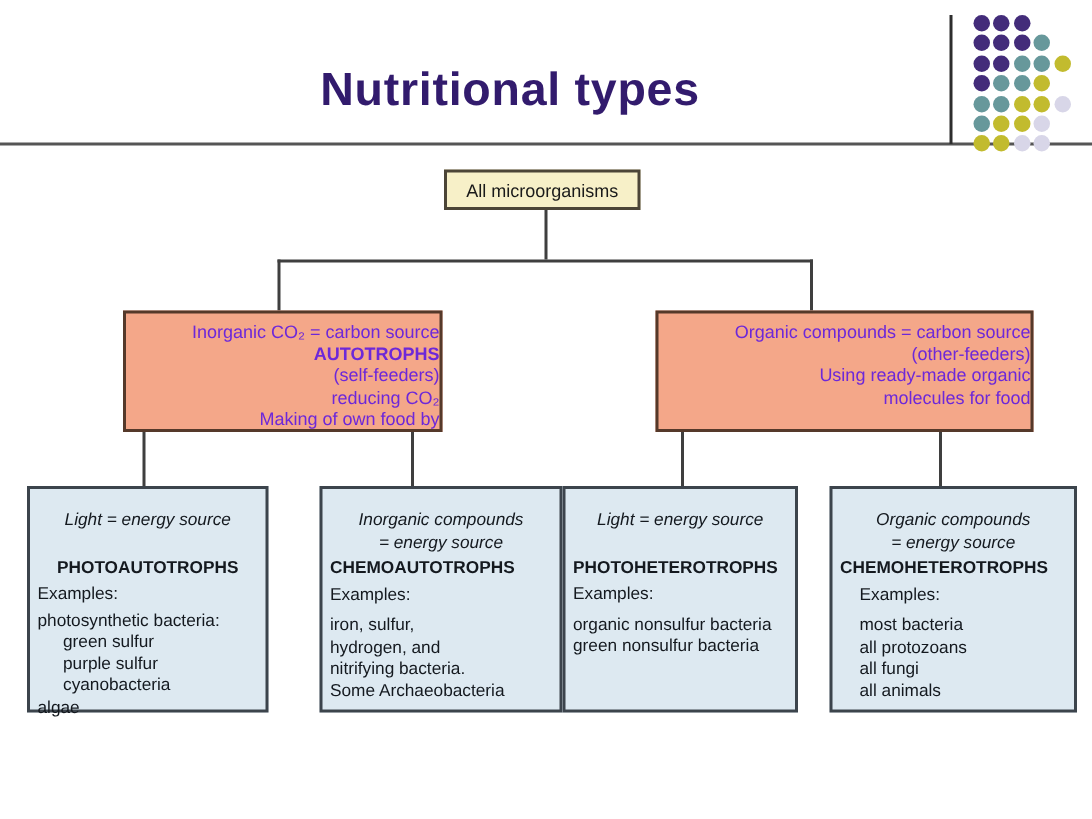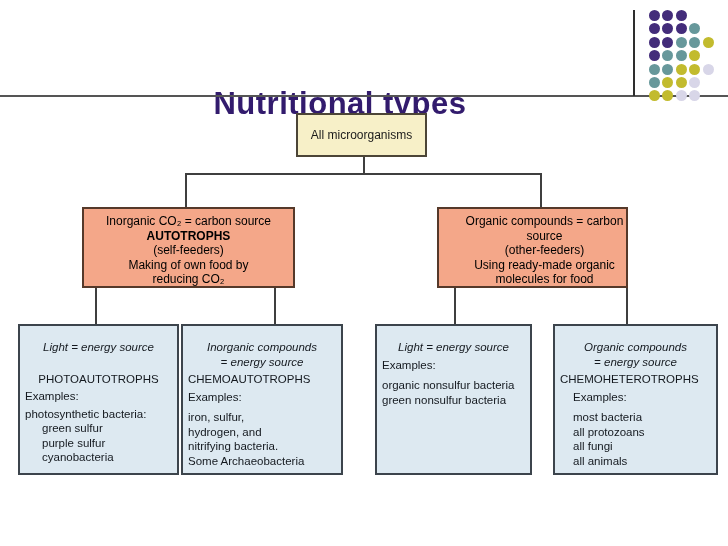--- a/index.html
+++ b/index.html
@@ -15,21 +15,20 @@
 
   
   .page-title {
     position: absolute;
     top: 42px; left: 0; width: 680px;
     text-align: center;
     font-size: 31px;
     font-weight: bold;
     letter-spacing: 0.5px;
     color: var(--title-color, #321b6d);
-    margin-top: 44px;
   }
   .header-rule {
     position: absolute;
     top: 95px; left: 0;
     width: 728px; height: 2px;
     background: #555555;
   }
   .decor-vline {
     position: absolute;
     left: 633px; top: 10px;
@@ -44,55 +43,55 @@
   .dot {
     position: absolute;
     width: 11px; height: 11px;
     border-radius: 50%;
   }
 
   
   .fbox { position: absolute; box-sizing: border-box; }
 
   .root-box {
-    left: 296px; top: 113px; width: 131px; height: 44px;
+    left: 296px; top: 113px; width: 131px; height: 27px;
     background: var(--root-fill, #f7f0c8);
     border: 2px solid #4c4537;
     display: flex; align-items: center; justify-content: center;
     font-size: 12px;
   }
 
   .l2 {
     top: 207px; height: 81px;
     background: var(--level2-fill, #f4a789);
     border: 2px solid #55392a;
     font-size: 12px; line-height: 14.6px;
-    text-align: center;
+    text-align: right;
     padding-top: 5px;
-    color: #000000;
+    color: #6d28d9;
   }
   .l2 .name { font-weight: bold; }
   #autotrophs-box  { left: 82px;  width: 213px; }
-  #heterotrophs-box{ left: 437px; width: 191px; padding-left: 24px; }
+  #heterotrophs-box{ left: 437px; width: 252px; padding-left: 24px; }
 
   .l3 {
     top: 324px; height: 151px;
     background: var(--level3-fill, #dde9f1);
     border: 2px solid #3c444c;
     font-size: 11.5px; line-height: 14.5px;
     padding: 8px 5px 0 5px;
     color: #14191f;
   }
   #photoautotrophs-box   { left: 18px;  width: 161px; }
-  #chemoautotrophs-box   { left: 181px; width: 162px; }
+  #chemoautotrophs-box   { left: 213px; width: 162px; }
   #photoheterotrophs-box { left: 375px; width: 157px; }
   #chemoheterotrophs-box { left: 553px; width: 165px; }
 
   .l3 .energy { text-align: center; font-style: italic; }
-  .l3 .name { font-weight: normal; }
+  .l3 .name { font-weight: bold; }
   .gap-lg { margin-top: 17px; }
   .gap-md { margin-top: 6px; }
   .gap-sm { margin-top: 3px; }
   .indent { padding-left: 17px; }
   .indent-sm { padding-left: 13px; }
   .center { text-align: center; }
 
   
   .conn { position: absolute; background: #3f3f3f; }
   #conn-root-v  { left: 363px; top: 140px; width: 2px; height: 33px; }
@@ -154,54 +153,56 @@
   <div class="conn" id="conn-drop-4"></div>
 
   <div class="fbox root-box">
     <span>All microorganisms</span>
   </div>
 
   <div class="fbox l2" id="autotrophs-box">
     <div>Inorganic CO₂ = carbon source</div>
     <div class="name">AUTOTROPHS</div>
     <div>(self-feeders)</div>
+    <div>reducing CO₂</div>
     <div>Making of own food by</div>
-    <div>reducing CO₂</div>
   </div>
 
   <div class="fbox l2" id="heterotrophs-box">
     <div>Organic compounds = carbon source</div>
     <div>(other-feeders)</div>
     <div>Using ready-made organic</div>
     <div>molecules for food</div>
   </div>
 
   <div class="fbox l3" id="photoautotrophs-box">
     <div class="energy gap-md">Light = energy source</div>
     <div class="name center gap-lg">PHOTOAUTOTROPHS</div>
     <div class="gap-sm">Examples:</div>
     <div class="gap-sm">photosynthetic bacteria:</div>
     <div class="indent">green sulfur</div>
     <div class="indent">purple sulfur</div>
     <div class="indent">cyanobacteria</div>
+    <div>algae</div>
   </div>
 
   <div class="fbox l3" id="chemoautotrophs-box">
     <div class="energy gap-md">Inorganic compounds</div>
     <div class="energy">= energy source</div>
     <div class="name gap-sm">CHEMOAUTOTROPHS</div>
     <div class="gap-sm">Examples:</div>
     <div class="gap-md">iron, sulfur,</div>
     <div>hydrogen, and</div>
     <div>nitrifying bacteria.</div>
     <div>Some Archaeobacteria</div>
   </div>
 
   <div class="fbox l3" id="photoheterotrophs-box">
     <div class="energy gap-md">Light = energy source</div>
+    <div class="name gap-lg">PHOTOHETEROTROPHS</div>
     <div class="gap-sm">Examples:</div>
     <div class="gap-md">organic nonsulfur bacteria</div>
     <div>green nonsulfur bacteria</div>
   </div>
 
   <div class="fbox l3" id="chemoheterotrophs-box">
     <div class="energy gap-md">Organic compounds</div>
     <div class="energy">= energy source</div>
     <div class="name gap-sm">CHEMOHETEROTROPHS</div>
     <div class="indent-sm gap-sm">Examples:</div>

